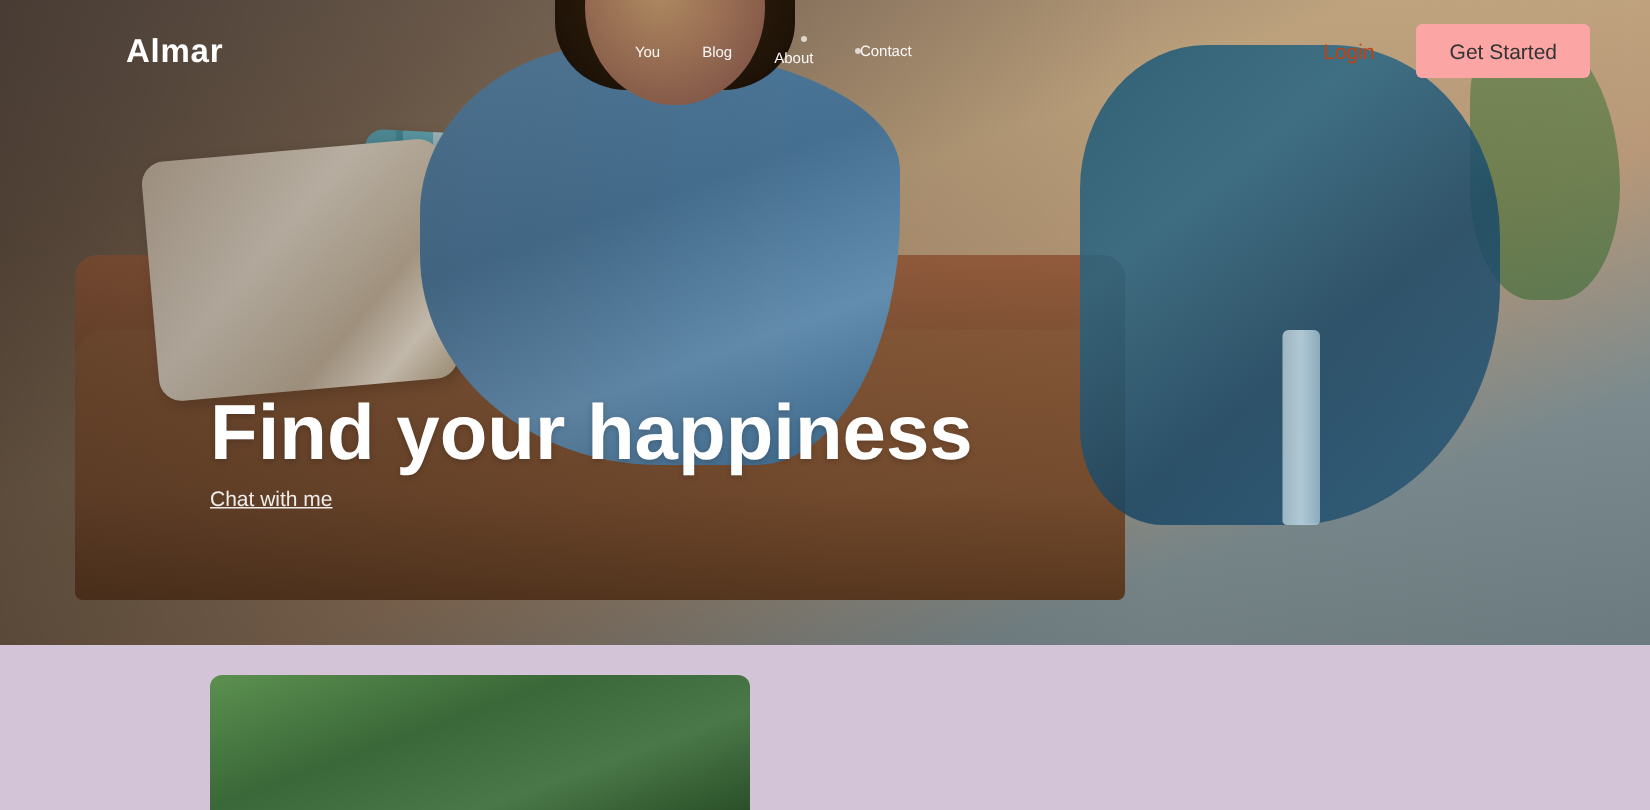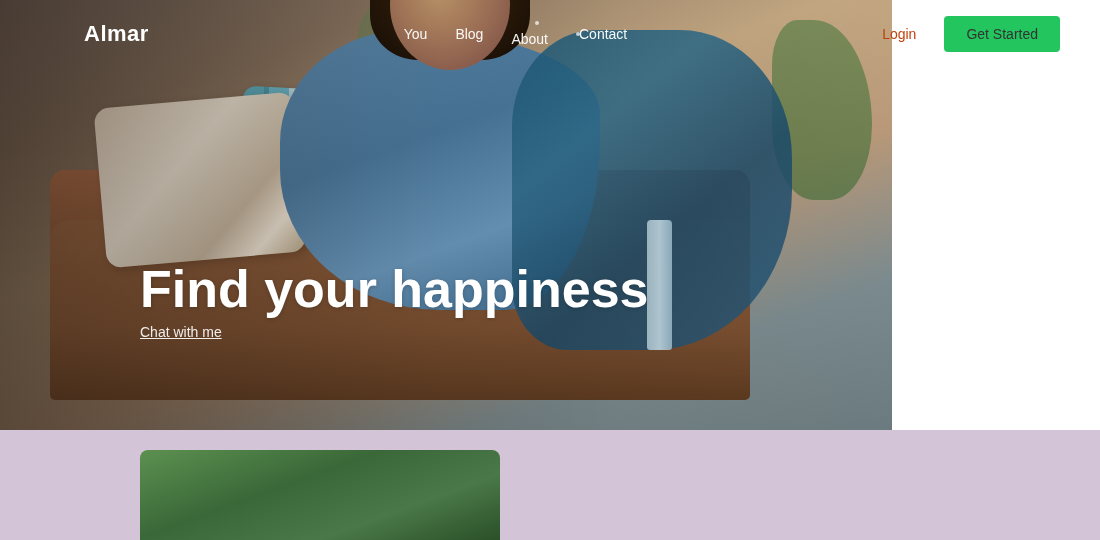--- a/index.html
+++ b/index.html
@@ -35,21 +35,21 @@
     .nav-links {
       display: flex;
       align-items: center;
       gap: 28px;
       list-style: none;
     }
 
     .nav-links li a {
       color: #fff;
       text-decoration: none;
-      font-size: 14px;
+      font-size: 10px;
       font-weight: 400;
       opacity: 0.95;
     }
 
     .nav-links .dot {
       width: 4px;
       height: 4px;
       background: #fff;
       border-radius: 50%;
       display: inline-block;
@@ -65,35 +65,35 @@
     }
 
     .nav-login {
       color: #c2410c;
       text-decoration: none;
       font-size: 14px;
       font-weight: 400;
     }
 
     .btn-get-started {
-      background: #22c55e;
+      background: #fca5a5;
       color: #333;
       border: none;
       padding: 10px 22px;
       border-radius: 4px;
       font-size: 14px;
       font-weight: 500;
       cursor: pointer;
       white-space: nowrap;
     }
 
     
     .hero {
       position: relative;
-      width: 892px;
+      width: 1100px;
       height: 430px;
       overflow: hidden;
     }
 
     .hero-bg {
       width: 100%;
       height: 100%;
       background: #7a6a60;
       position: relative;
     }

